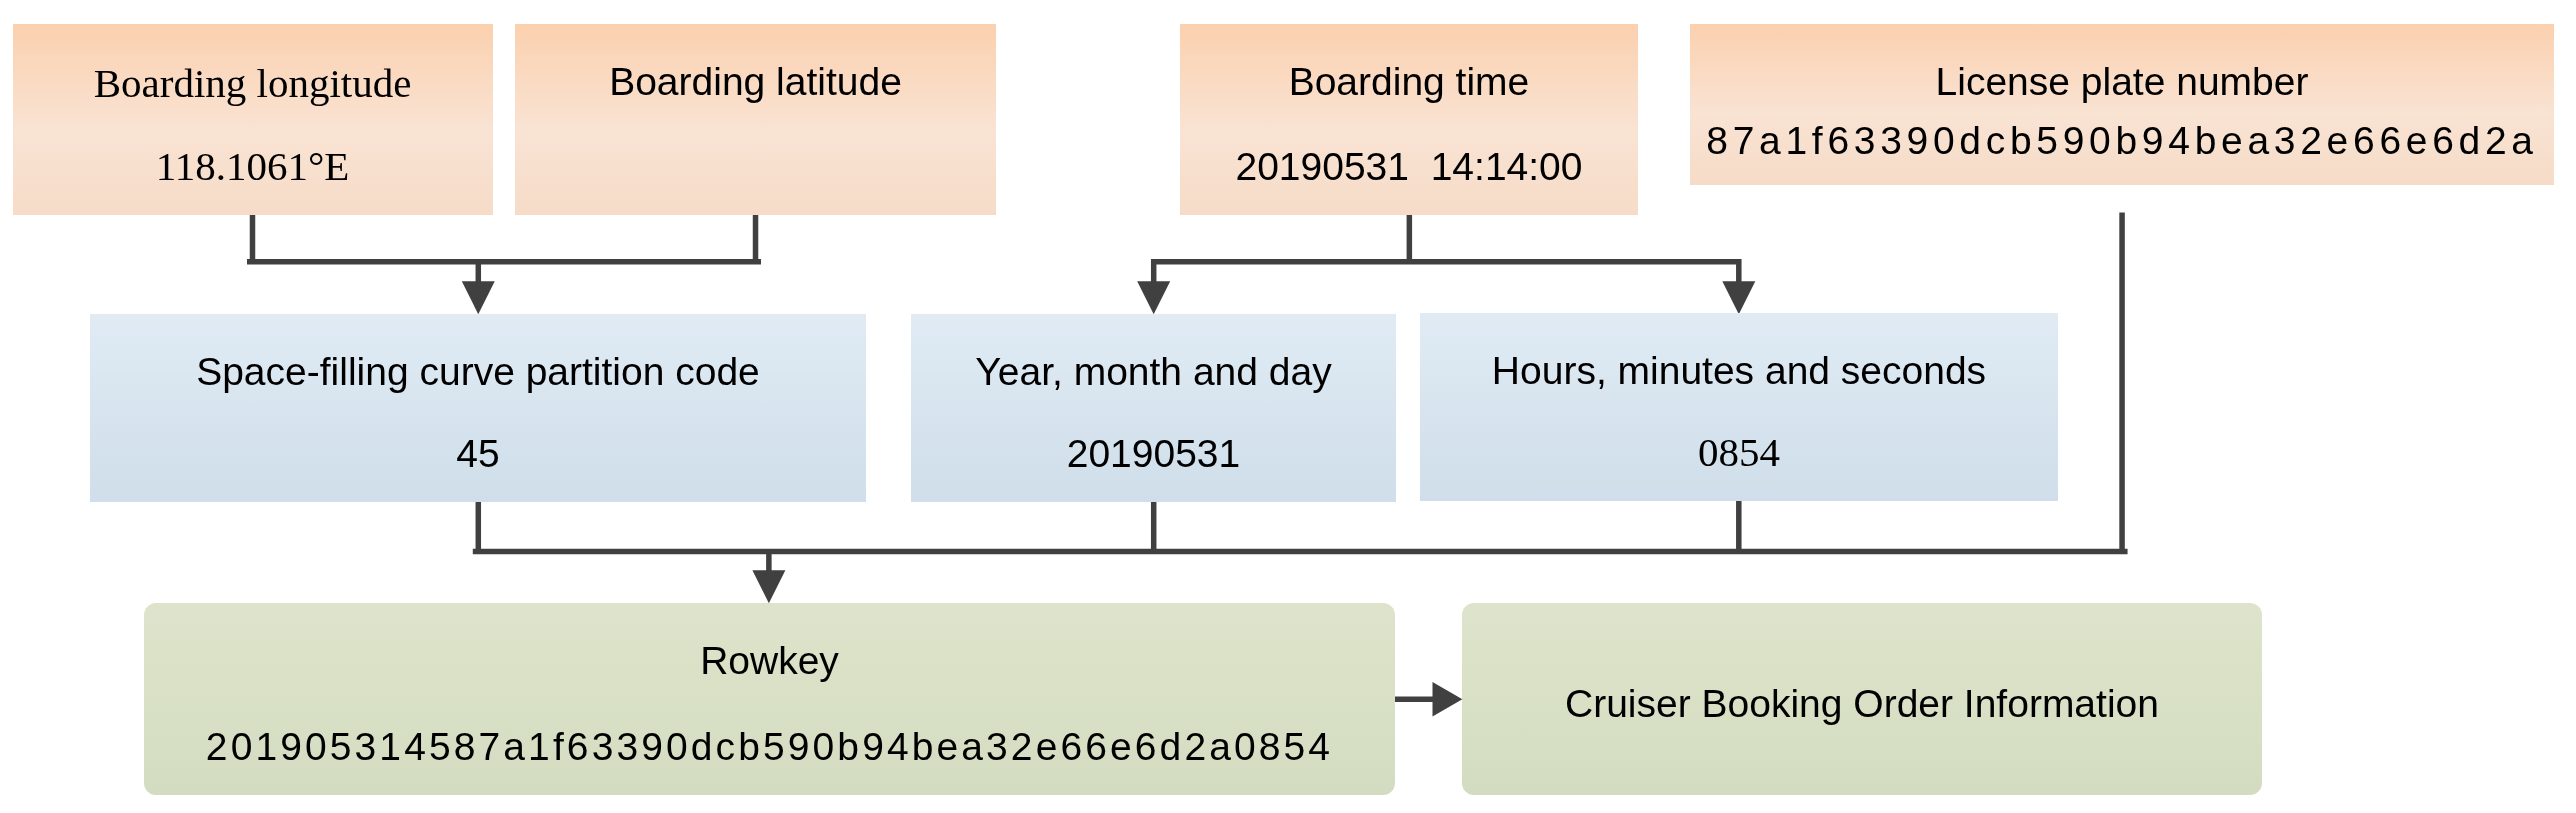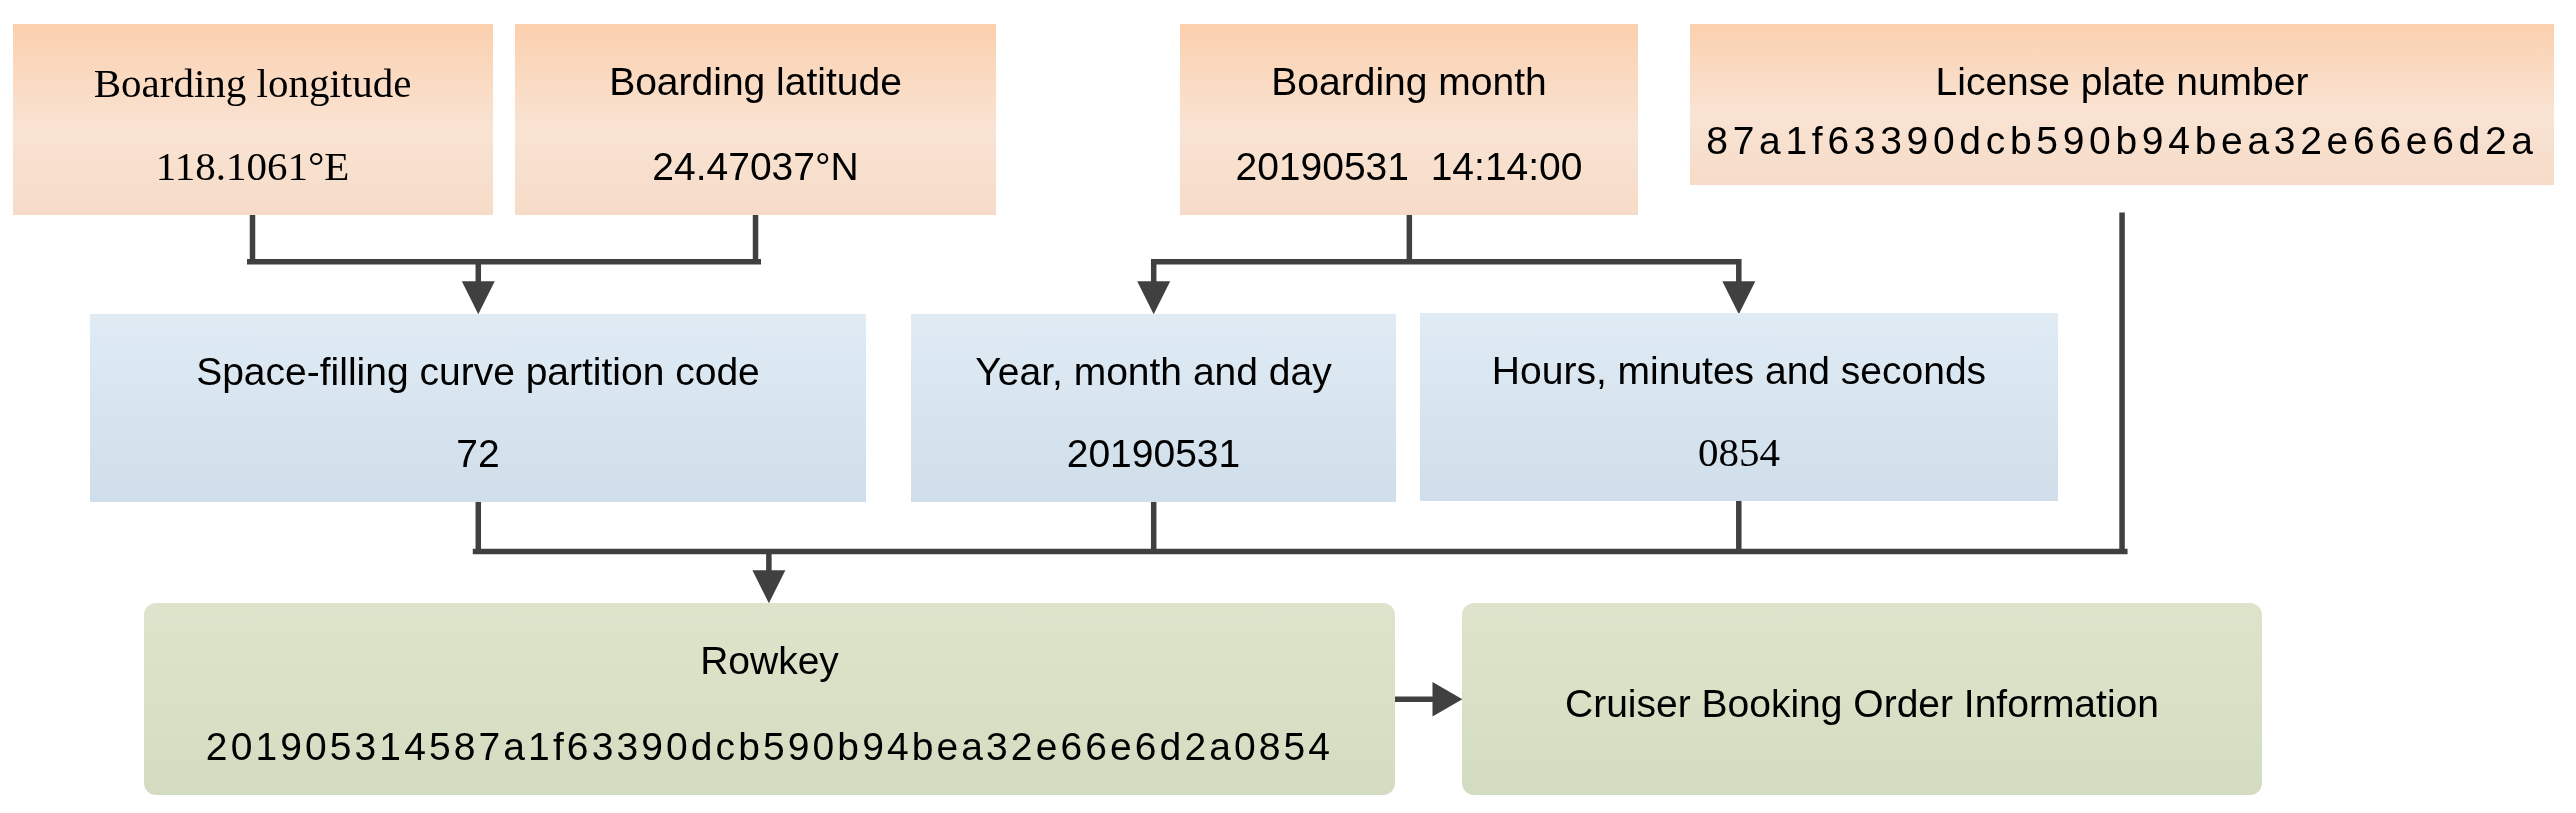--- a/index.html
+++ b/index.html
@@ -119,36 +119,35 @@
     </g>
   </svg>
 
   <div class="node orange" id="n-longitude">
     <div class="label serif">Boarding longitude</div>
     <div class="value serif">118.1061°E</div>
   </div>
 
   <div class="node orange" id="n-latitude">
     <div class="label">Boarding latitude</div>
-    <div class="value">24.47037°N</div>
   </div>
 
   <div class="node orange" id="n-time">
-    <div class="label">Boarding month</div>
+    <div class="label">Boarding time</div>
     <div class="value">20190531  14:14:00</div>
   </div>
 
   <div class="node orange" id="n-plate">
     <div class="label">License plate number</div>
     <div class="value ls6">87a1f63390dcb590b94bea32e66e6d2a</div>
   </div>
 
   <div class="node blue" id="n-partition">
     <div class="label">Space-filling curve partition code</div>
-    <div class="value">72</div>
+    <div class="value">45</div>
   </div>
 
   <div class="node blue" id="n-ymd">
     <div class="label">Year, month and day</div>
     <div class="value">20190531</div>
   </div>
 
   <div class="node blue" id="n-hms">
     <div class="label">Hours, minutes and seconds</div>
     <div class="value serif">0854</div>

